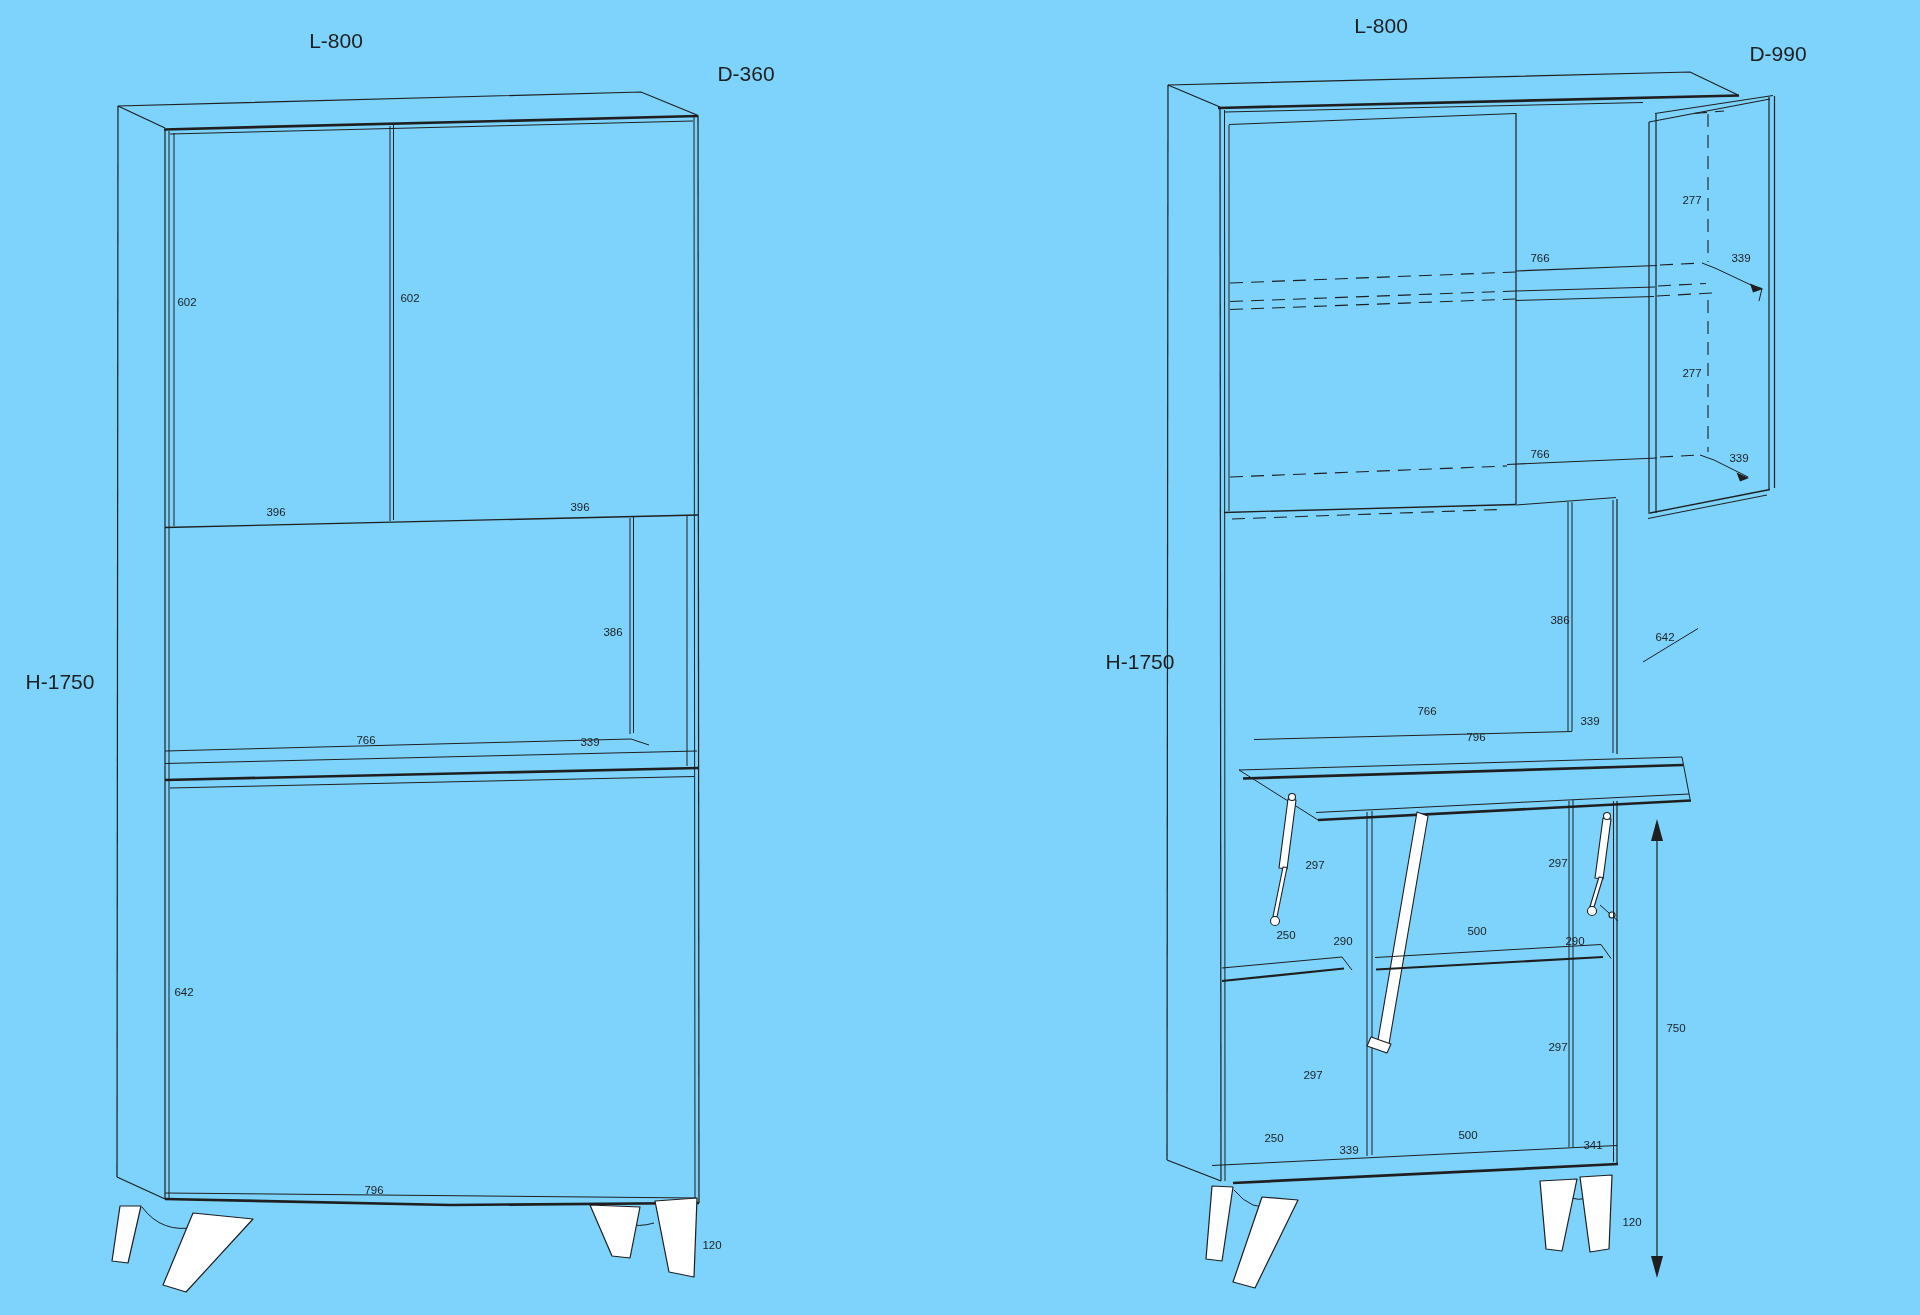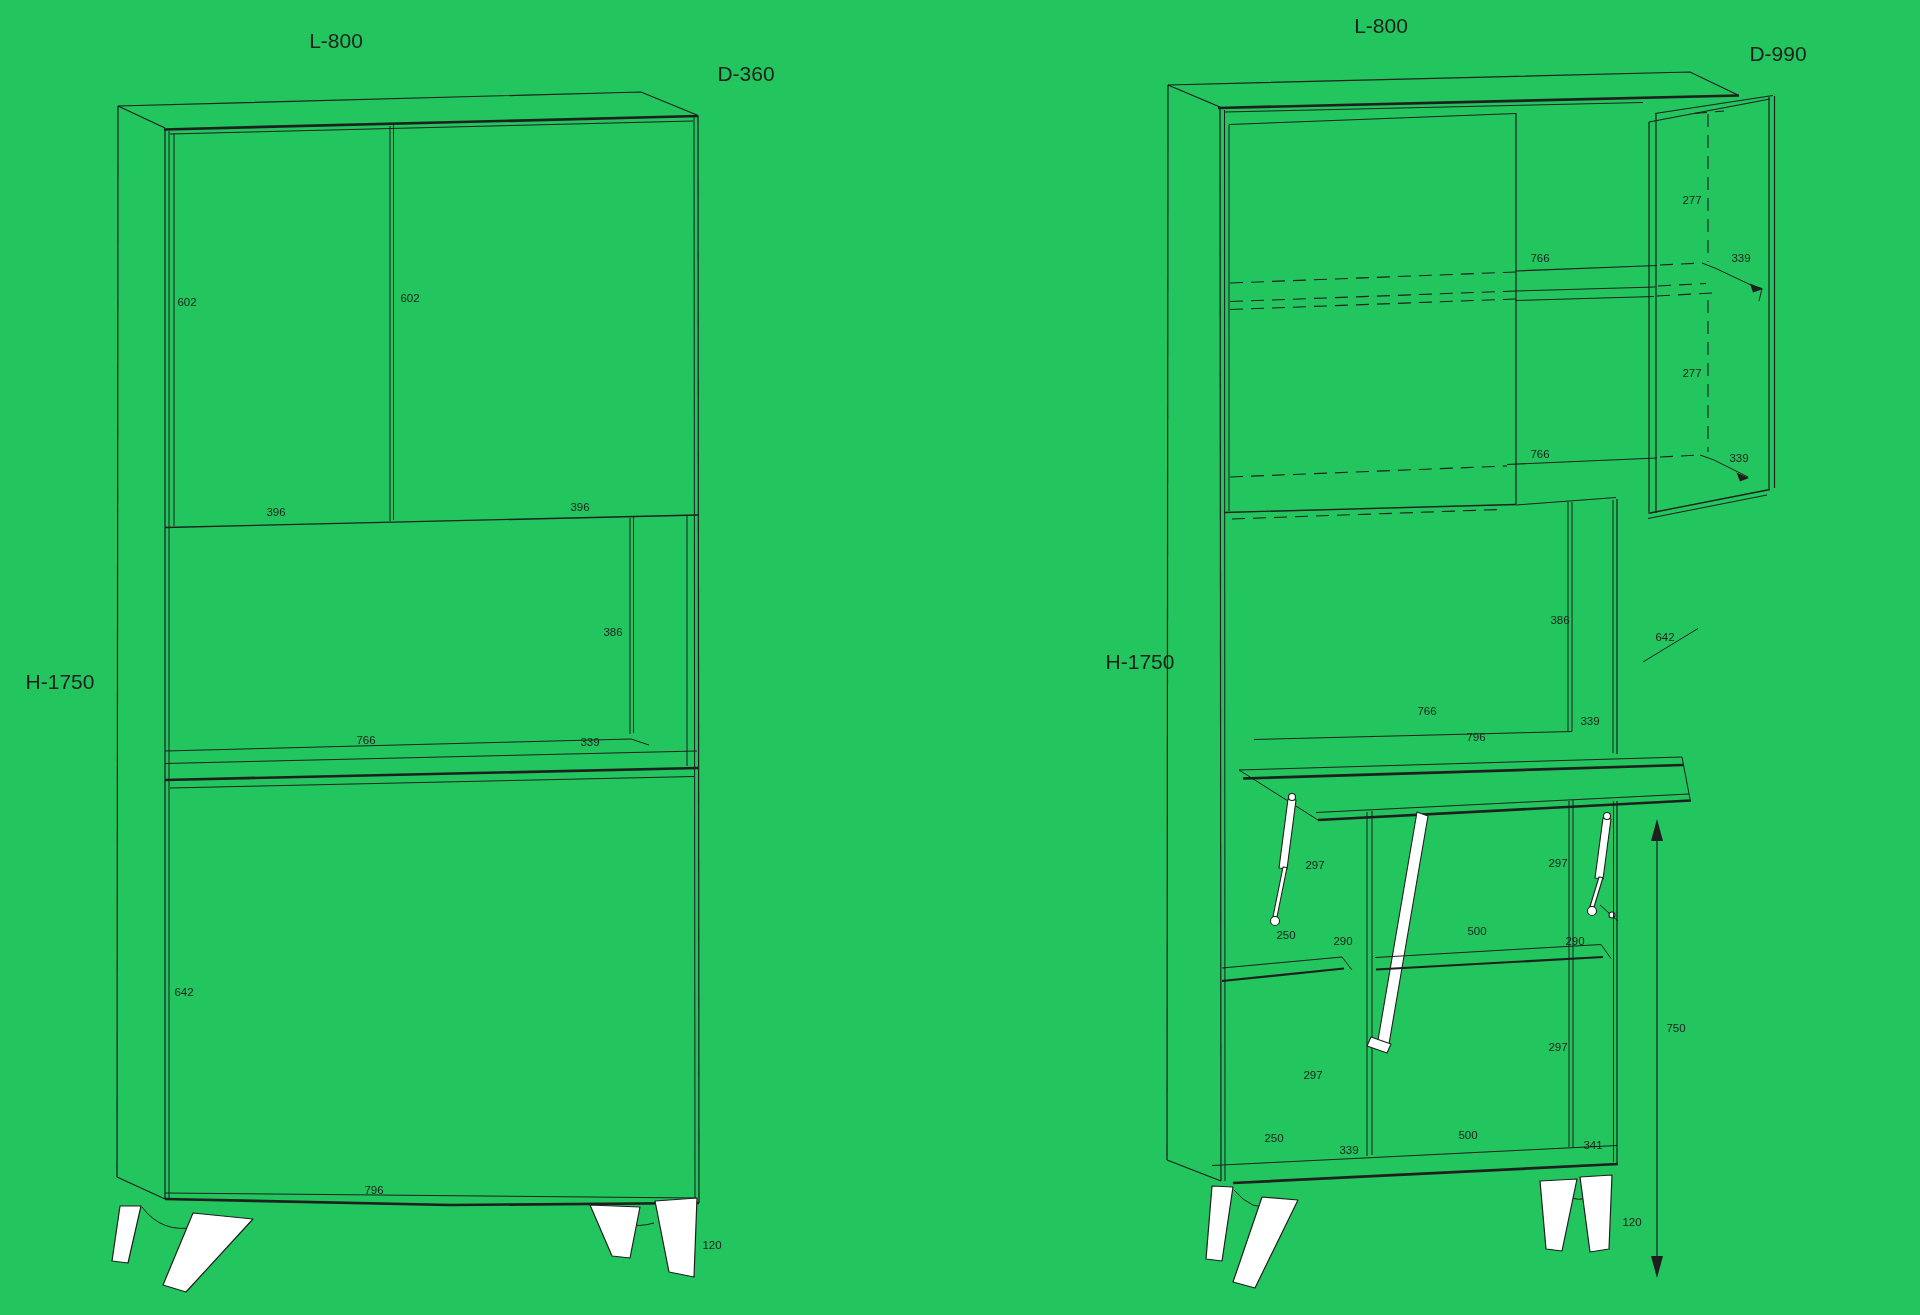--- a/index.html
+++ b/index.html
@@ -1,16 +1,16 @@
 <!DOCTYPE html>
 <html><head>
 <meta charset="utf-8">
 <style>
   html,body{margin:0;padding:0;background:#ffffff;}
-  .stage{position:relative;width:1920px;height:1315px;background:#22c55e;overflow:hidden;}
+  .stage{position:relative;width:1920px;height:1315px;background:#7dd3fc;overflow:hidden;}
   svg{display:block}
   .s{stroke:#1f1f1f;fill:none;stroke-width:1.2;}
   .t1{stroke-width:1;}
   .t13{stroke-width:1.35;}
   .t22{stroke-width:2.2;}
   .t3{stroke-width:2.7;}
   .d{stroke-dasharray:13 8;stroke-width:1.1;}
   .leg{fill:#ffffff;stroke:#1f1f1f;stroke-width:1.2;stroke-linejoin:round;}
   .wh{fill:#ffffff;stroke:#1f1f1f;stroke-width:1.1;stroke-linejoin:round;}
   .arr{fill:#1f1f1f;stroke:none;}

